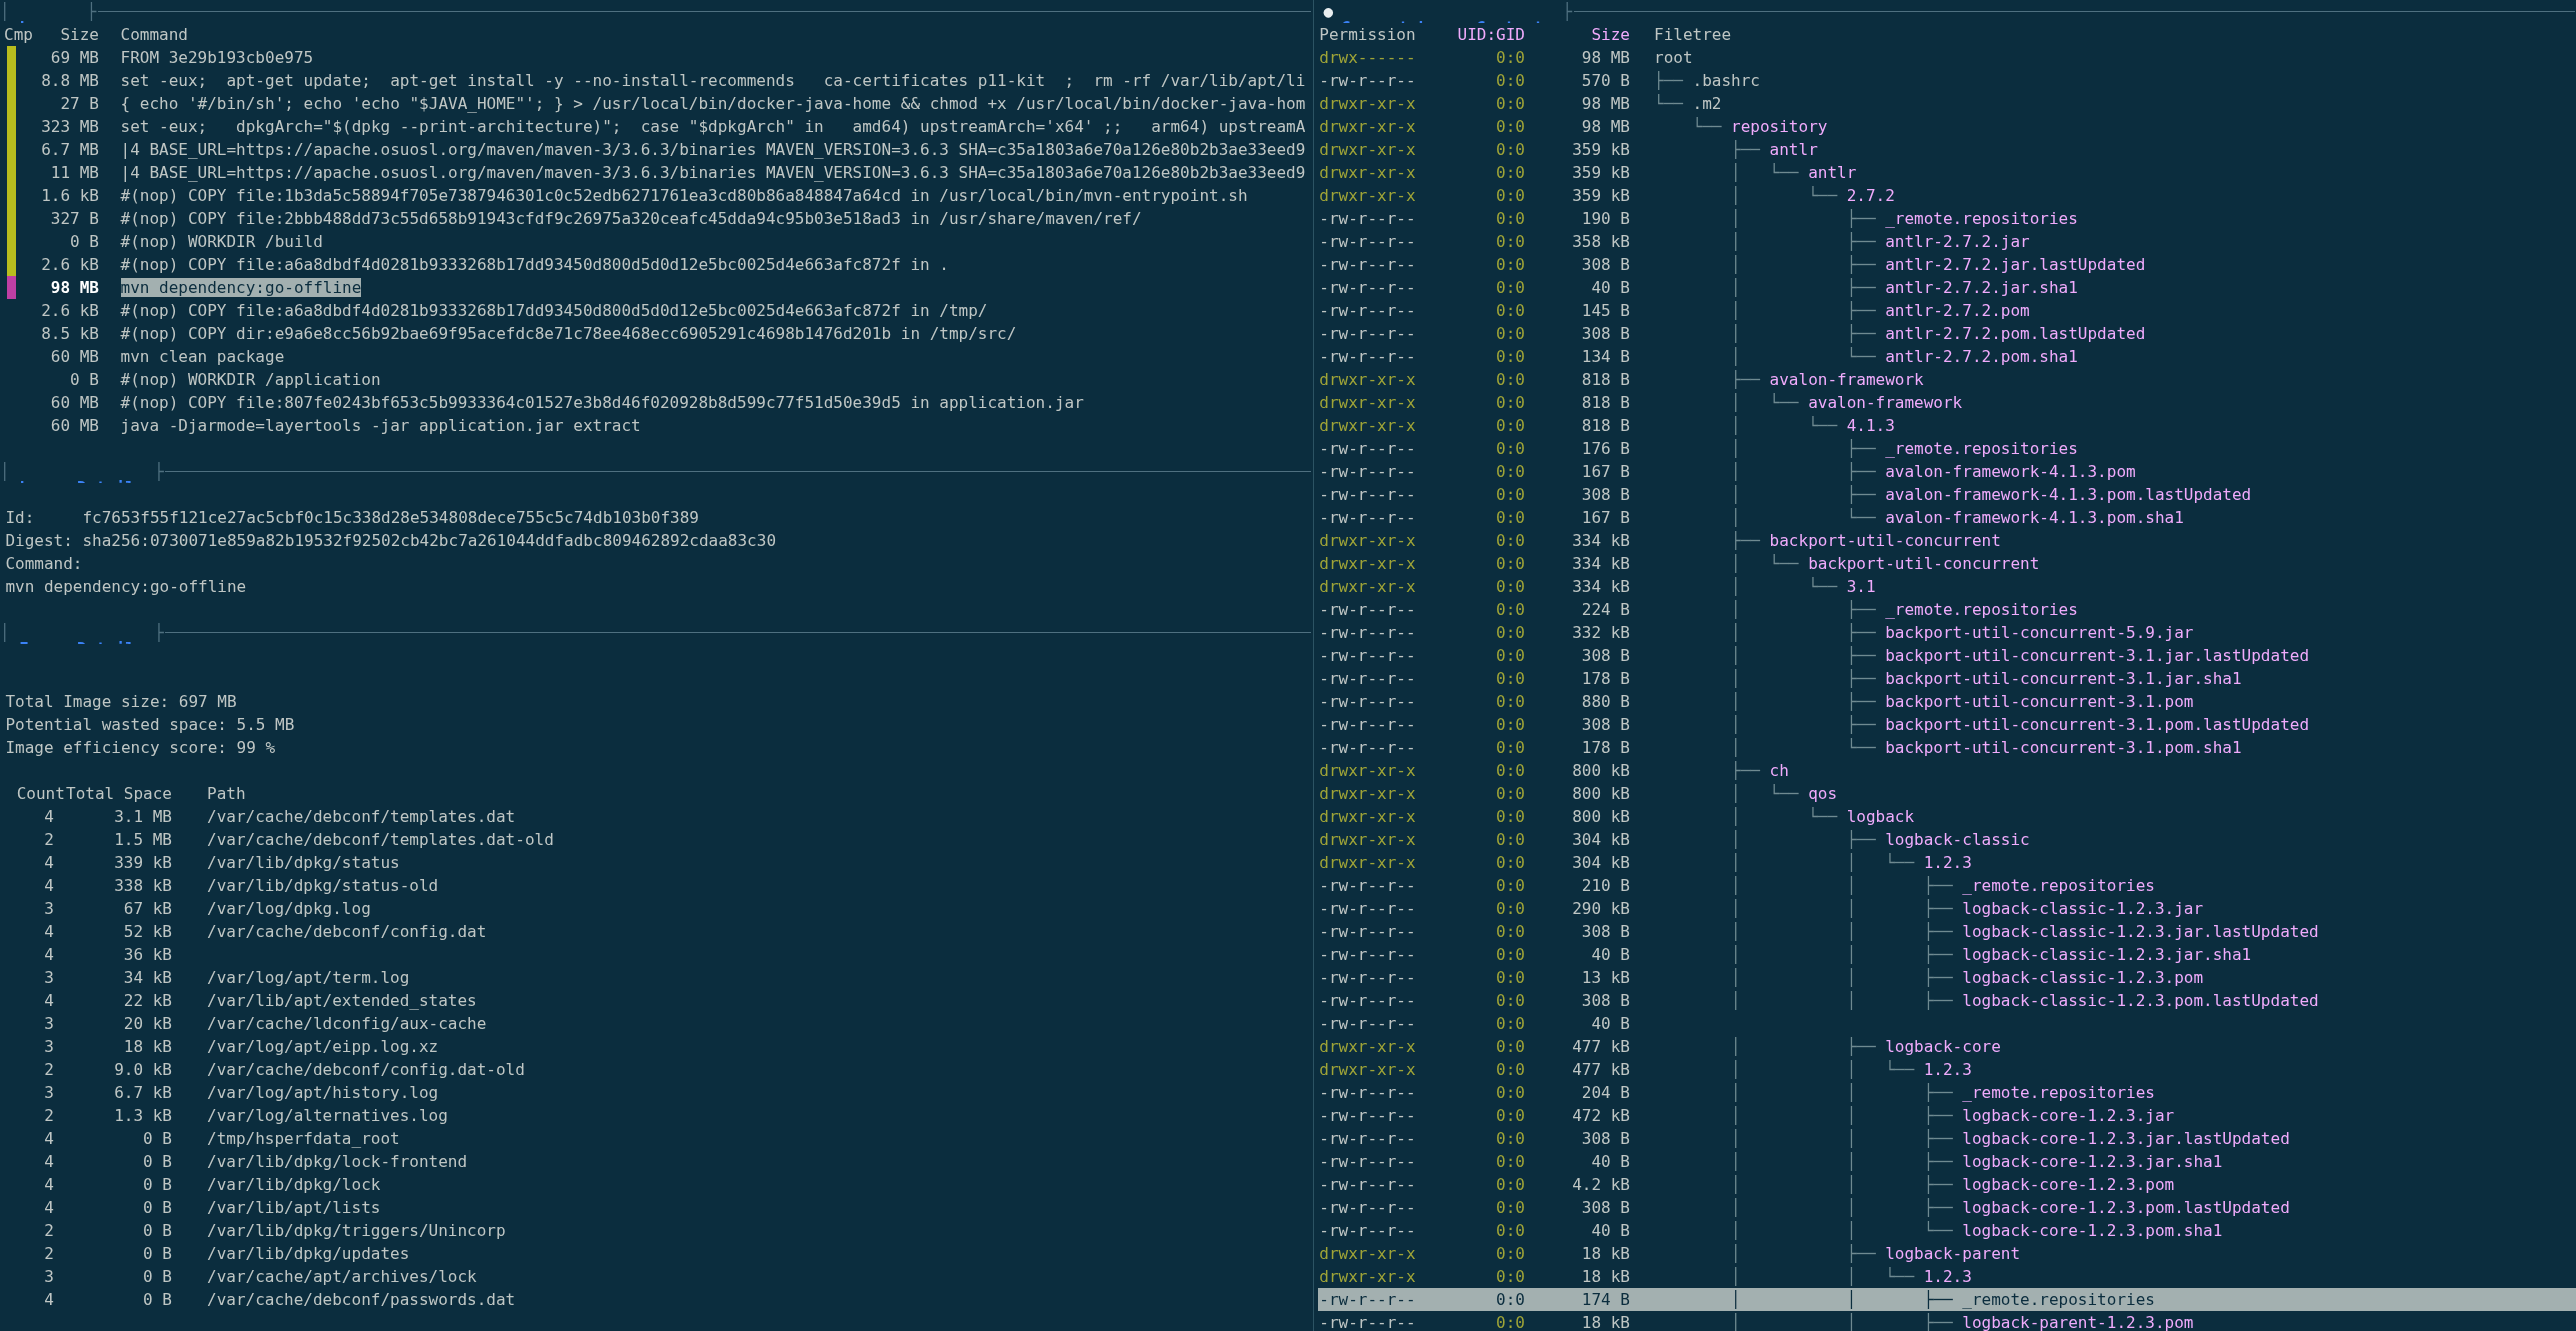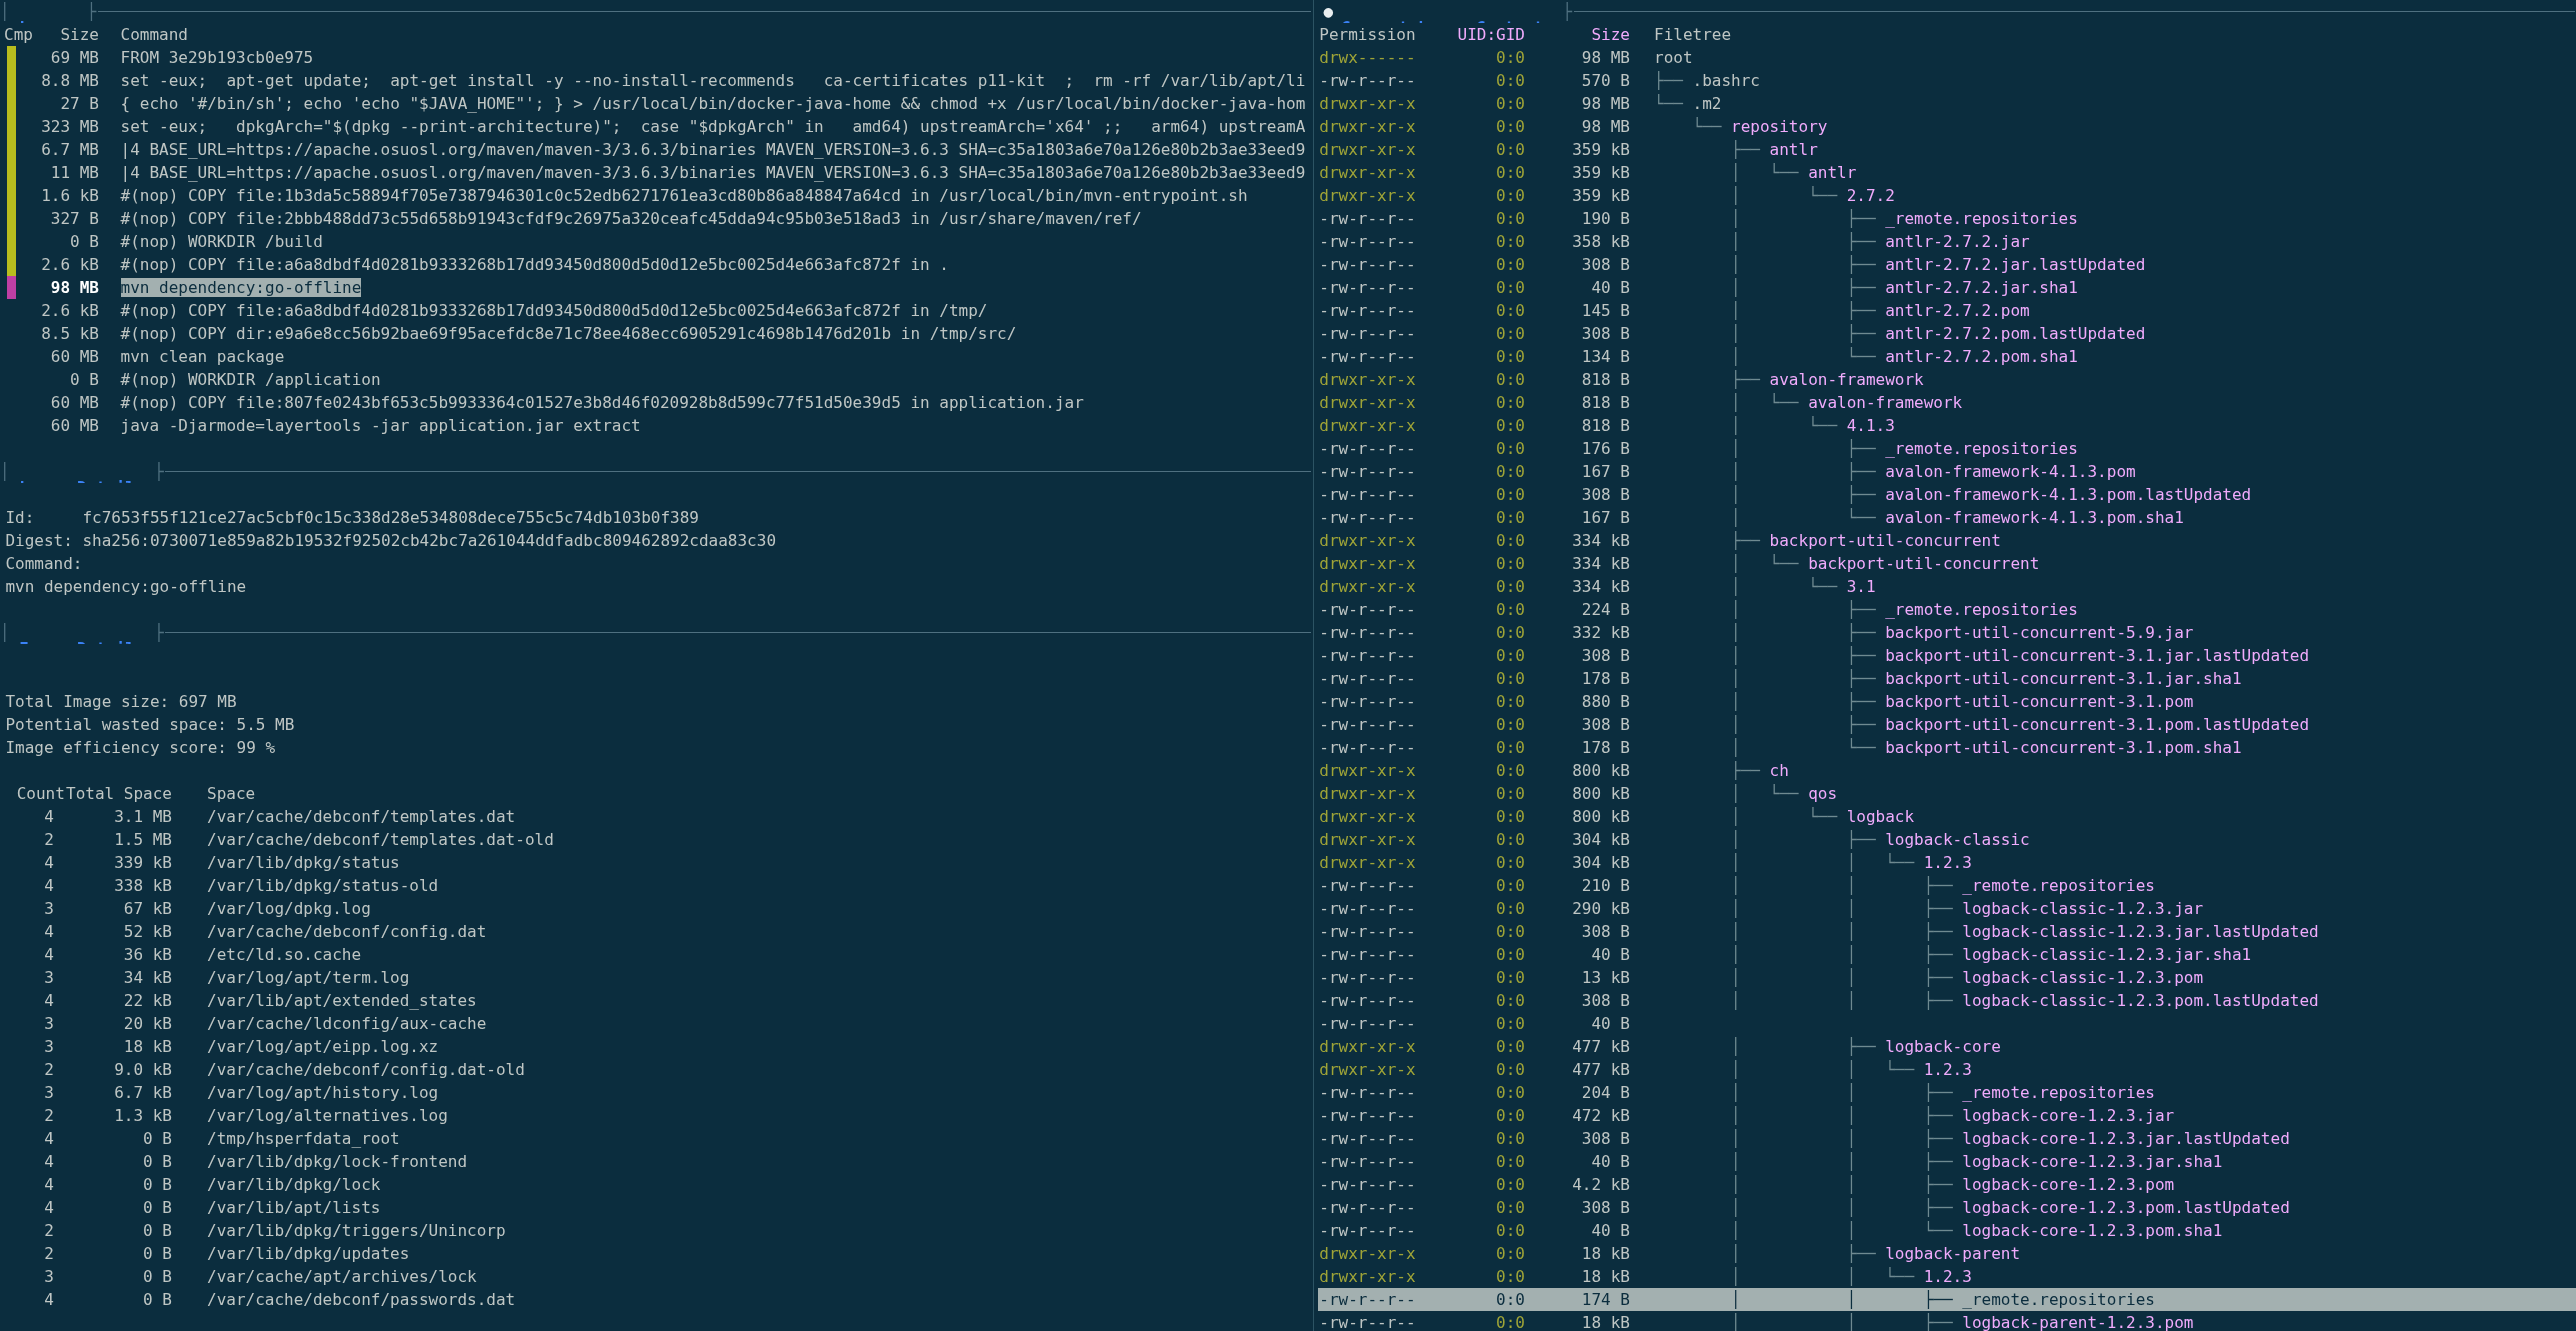--- a/index.html
+++ b/index.html
@@ -113,30 +113,30 @@
     <div id="image-stats">
         <div class="row dline">Total Image size: 697 MB</div>
         <div class="row dline">Potential wasted space: 5.5 MB</div>
         <div class="row dline">Image efficiency score: 99 %</div>
       </div>
 
     <div class="row"></div>
     <div class="row wrow whead">
       <span class="wcount">Count</span>
       <span class="wspace">Total Space</span>
-      <span class="wpath">Space</span>
+      <span class="wpath">Path</span>
     </div>
     <div id="wasted-rows">
         <div class="row wrow"><span class="wcount">4</span><span class="wspace">3.1 MB</span><span class="wpath">/var/cache/debconf/templates.dat</span></div>
         <div class="row wrow"><span class="wcount">2</span><span class="wspace">1.5 MB</span><span class="wpath">/var/cache/debconf/templates.dat-old</span></div>
         <div class="row wrow"><span class="wcount">4</span><span class="wspace">339 kB</span><span class="wpath">/var/lib/dpkg/status</span></div>
         <div class="row wrow"><span class="wcount">4</span><span class="wspace">338 kB</span><span class="wpath">/var/lib/dpkg/status-old</span></div>
         <div class="row wrow"><span class="wcount">3</span><span class="wspace">67 kB</span><span class="wpath">/var/log/dpkg.log</span></div>
         <div class="row wrow"><span class="wcount">4</span><span class="wspace">52 kB</span><span class="wpath">/var/cache/debconf/config.dat</span></div>
-        <div class="row wrow"><span class="wcount">4</span><span class="wspace">36 kB</span><span class="wpath">/etc/ld.so.cache</span></div>
+        <div class="row wrow"><span class="wcount">4</span><span class="wspace">36 kB</span></div>
         <div class="row wrow"><span class="wcount">3</span><span class="wspace">34 kB</span><span class="wpath">/var/log/apt/term.log</span></div>
         <div class="row wrow"><span class="wcount">4</span><span class="wspace">22 kB</span><span class="wpath">/var/lib/apt/extended_states</span></div>
         <div class="row wrow"><span class="wcount">3</span><span class="wspace">20 kB</span><span class="wpath">/var/cache/ldconfig/aux-cache</span></div>
         <div class="row wrow"><span class="wcount">3</span><span class="wspace">18 kB</span><span class="wpath">/var/log/apt/eipp.log.xz</span></div>
         <div class="row wrow"><span class="wcount">2</span><span class="wspace">9.0 kB</span><span class="wpath">/var/cache/debconf/config.dat-old</span></div>
         <div class="row wrow"><span class="wcount">3</span><span class="wspace">6.7 kB</span><span class="wpath">/var/log/apt/history.log</span></div>
         <div class="row wrow"><span class="wcount">2</span><span class="wspace">1.3 kB</span><span class="wpath">/var/log/alternatives.log</span></div>
         <div class="row wrow"><span class="wcount">4</span><span class="wspace">0 B</span><span class="wpath">/tmp/hsperfdata_root</span></div>
         <div class="row wrow"><span class="wcount">4</span><span class="wspace">0 B</span><span class="wpath">/var/lib/dpkg/lock-frontend</span></div>
         <div class="row wrow"><span class="wcount">4</span><span class="wspace">0 B</span><span class="wpath">/var/lib/dpkg/lock</span></div>

